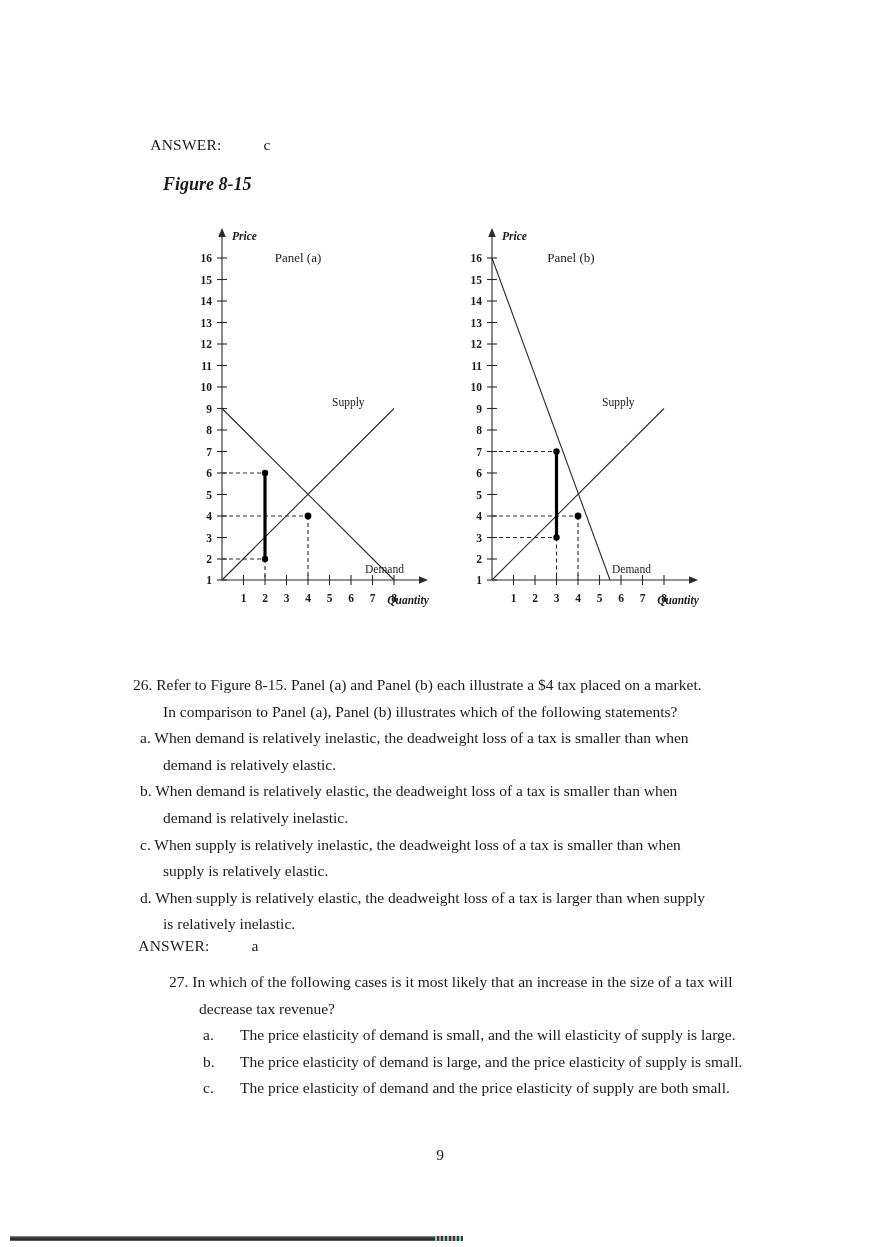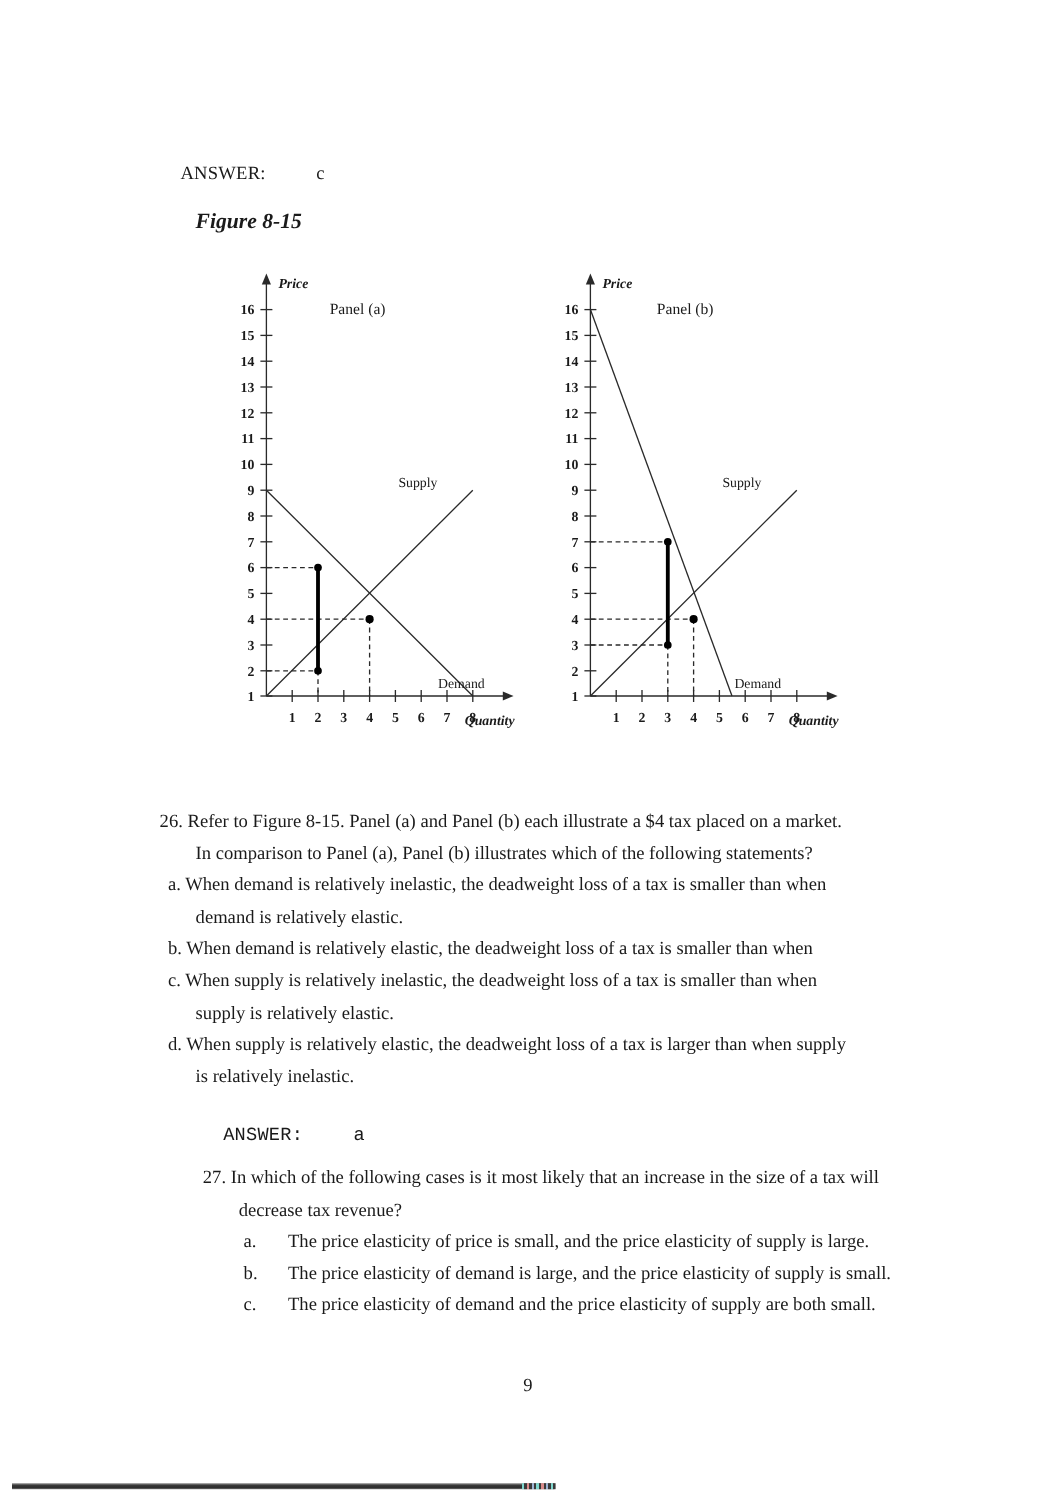--- a/index.html
+++ b/index.html
@@ -341,37 +341,38 @@
   </div>
 
   <div class="qblock" style="top:636px;margin-top:36px;">
     <div class="qline q-num">26. Refer to Figure 8-15. Panel (a) and Panel (b) each illustrate a $4 tax placed on a market.</div>
     <div class="qline q-cont">In comparison to Panel (a), Panel (b) illustrates which of the following statements?</div>
 
     <div class="qline opt-a">a. When demand is relatively inelastic, the deadweight loss of a tax is smaller than when</div>
     <div class="qline opt-cont">demand is relatively elastic.</div>
 
     <div class="qline opt-a">b. When demand is relatively elastic, the deadweight loss of a tax is smaller than when</div>
+    <div class="qline opt-cont">demand is relatively inelastic.</div>
 
     <div class="qline opt-a">c. When supply is relatively inelastic, the deadweight loss of a tax is smaller than when</div>
     <div class="qline opt-cont">supply is relatively elastic.</div>
 
     <div class="qline opt-a">d. When supply is relatively elastic, the deadweight loss of a tax is larger than when supply</div>
     <div class="qline opt-cont">is relatively inelastic.</div>
   </div>
 
-  <div class="answer-line" style="left:148px; top:919px;font-family:Liberation Mono, monospace;">
+  <div class="answer-line" style="left:122px; top:919px;">
     <span class="answer-label">ANSWER:</span><span class="answer-value">a</span>
   </div>
 
   <div class="qblock" style="top:969px;margin-left:36px;">
     <div class="qline q-num">27. In which of the following cases is it most likely that an increase in the size of a tax will</div>
     <div class="qline q-cont">decrease tax revenue?</div>
 
-    <div class="qline opt-tab"><span class="ltr">a.</span><span>The price elasticity of price is small, and the price elasticity of supply is large.</span></div>
+    <div class="qline opt-tab"><span class="ltr">a.</span><span>The price elasticity of demand is small, and the will elasticity of supply is large.</span></div>
     <div class="qline opt-tab"><span class="ltr">b.</span><span>The price elasticity of demand is large, and the price elasticity of supply is small.</span></div>
     <div class="qline opt-tab"><span class="ltr">c.</span><span>The price elasticity of demand and the price elasticity of supply are both small.</span></div>
   </div>
 
   <div class="page-num">9</div>
 
   <div class="scan-bar"></div>
   <div class="scan-bar-ticks"></div>
 
 </div>

